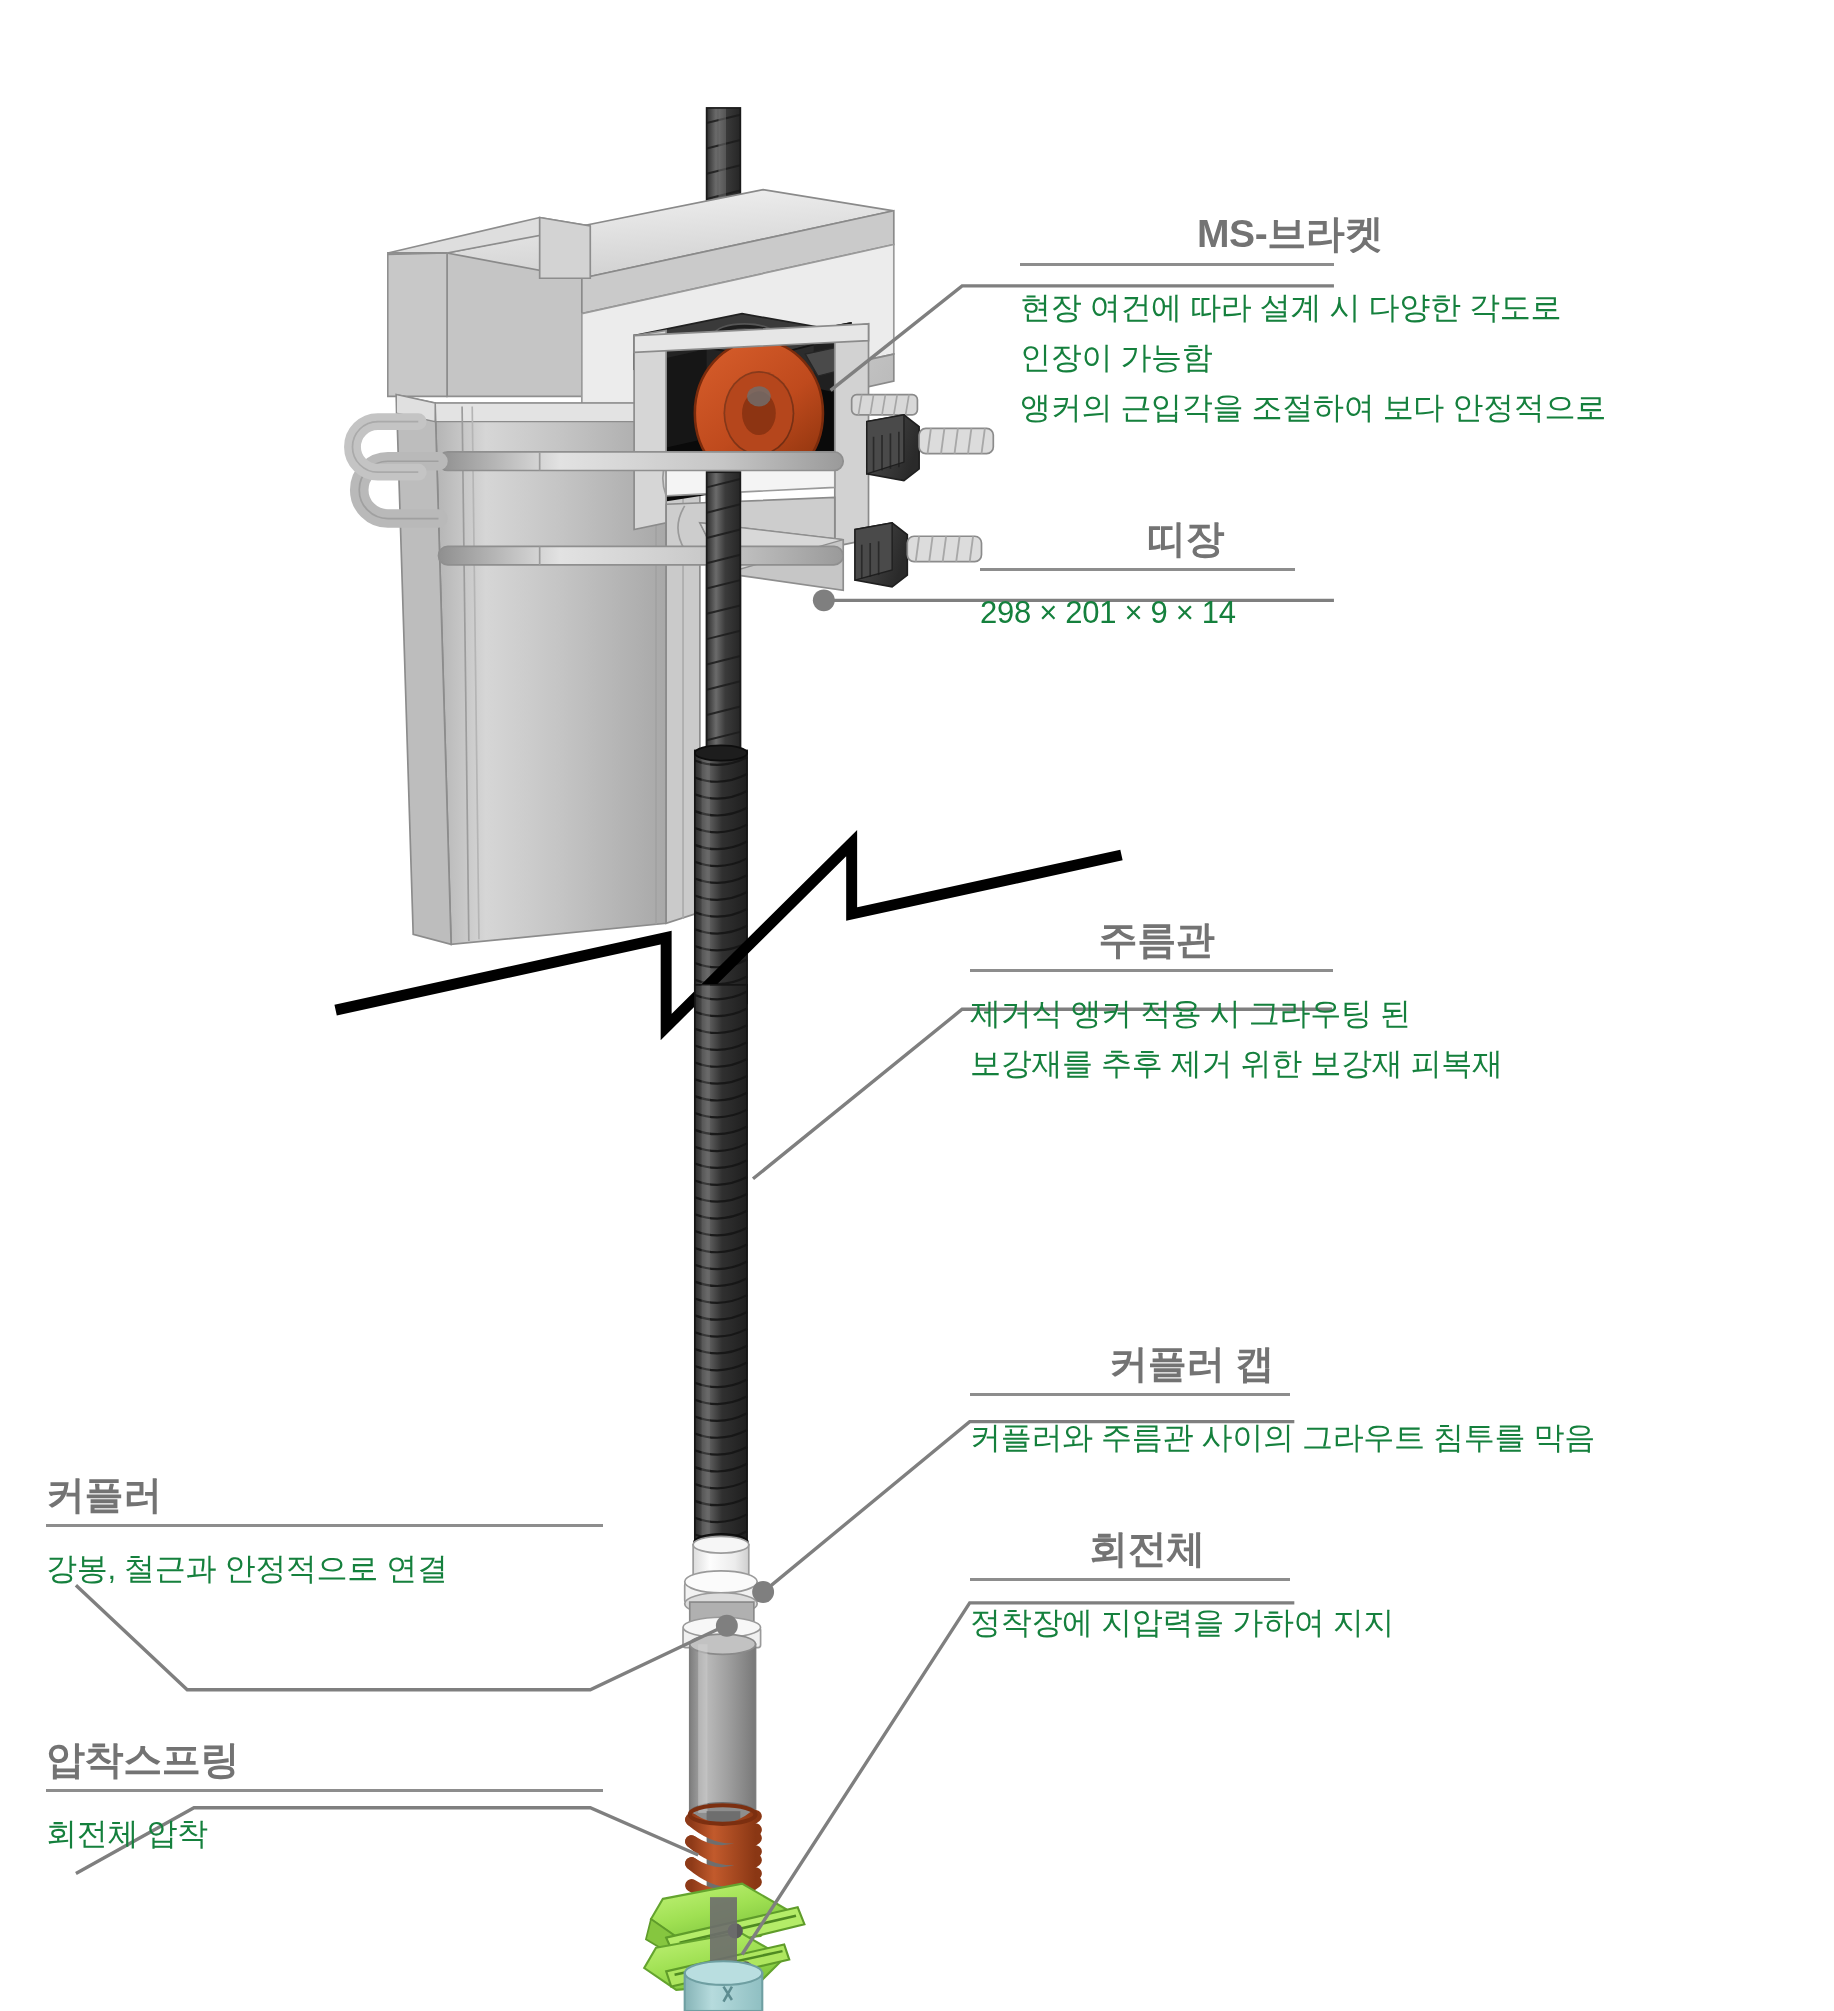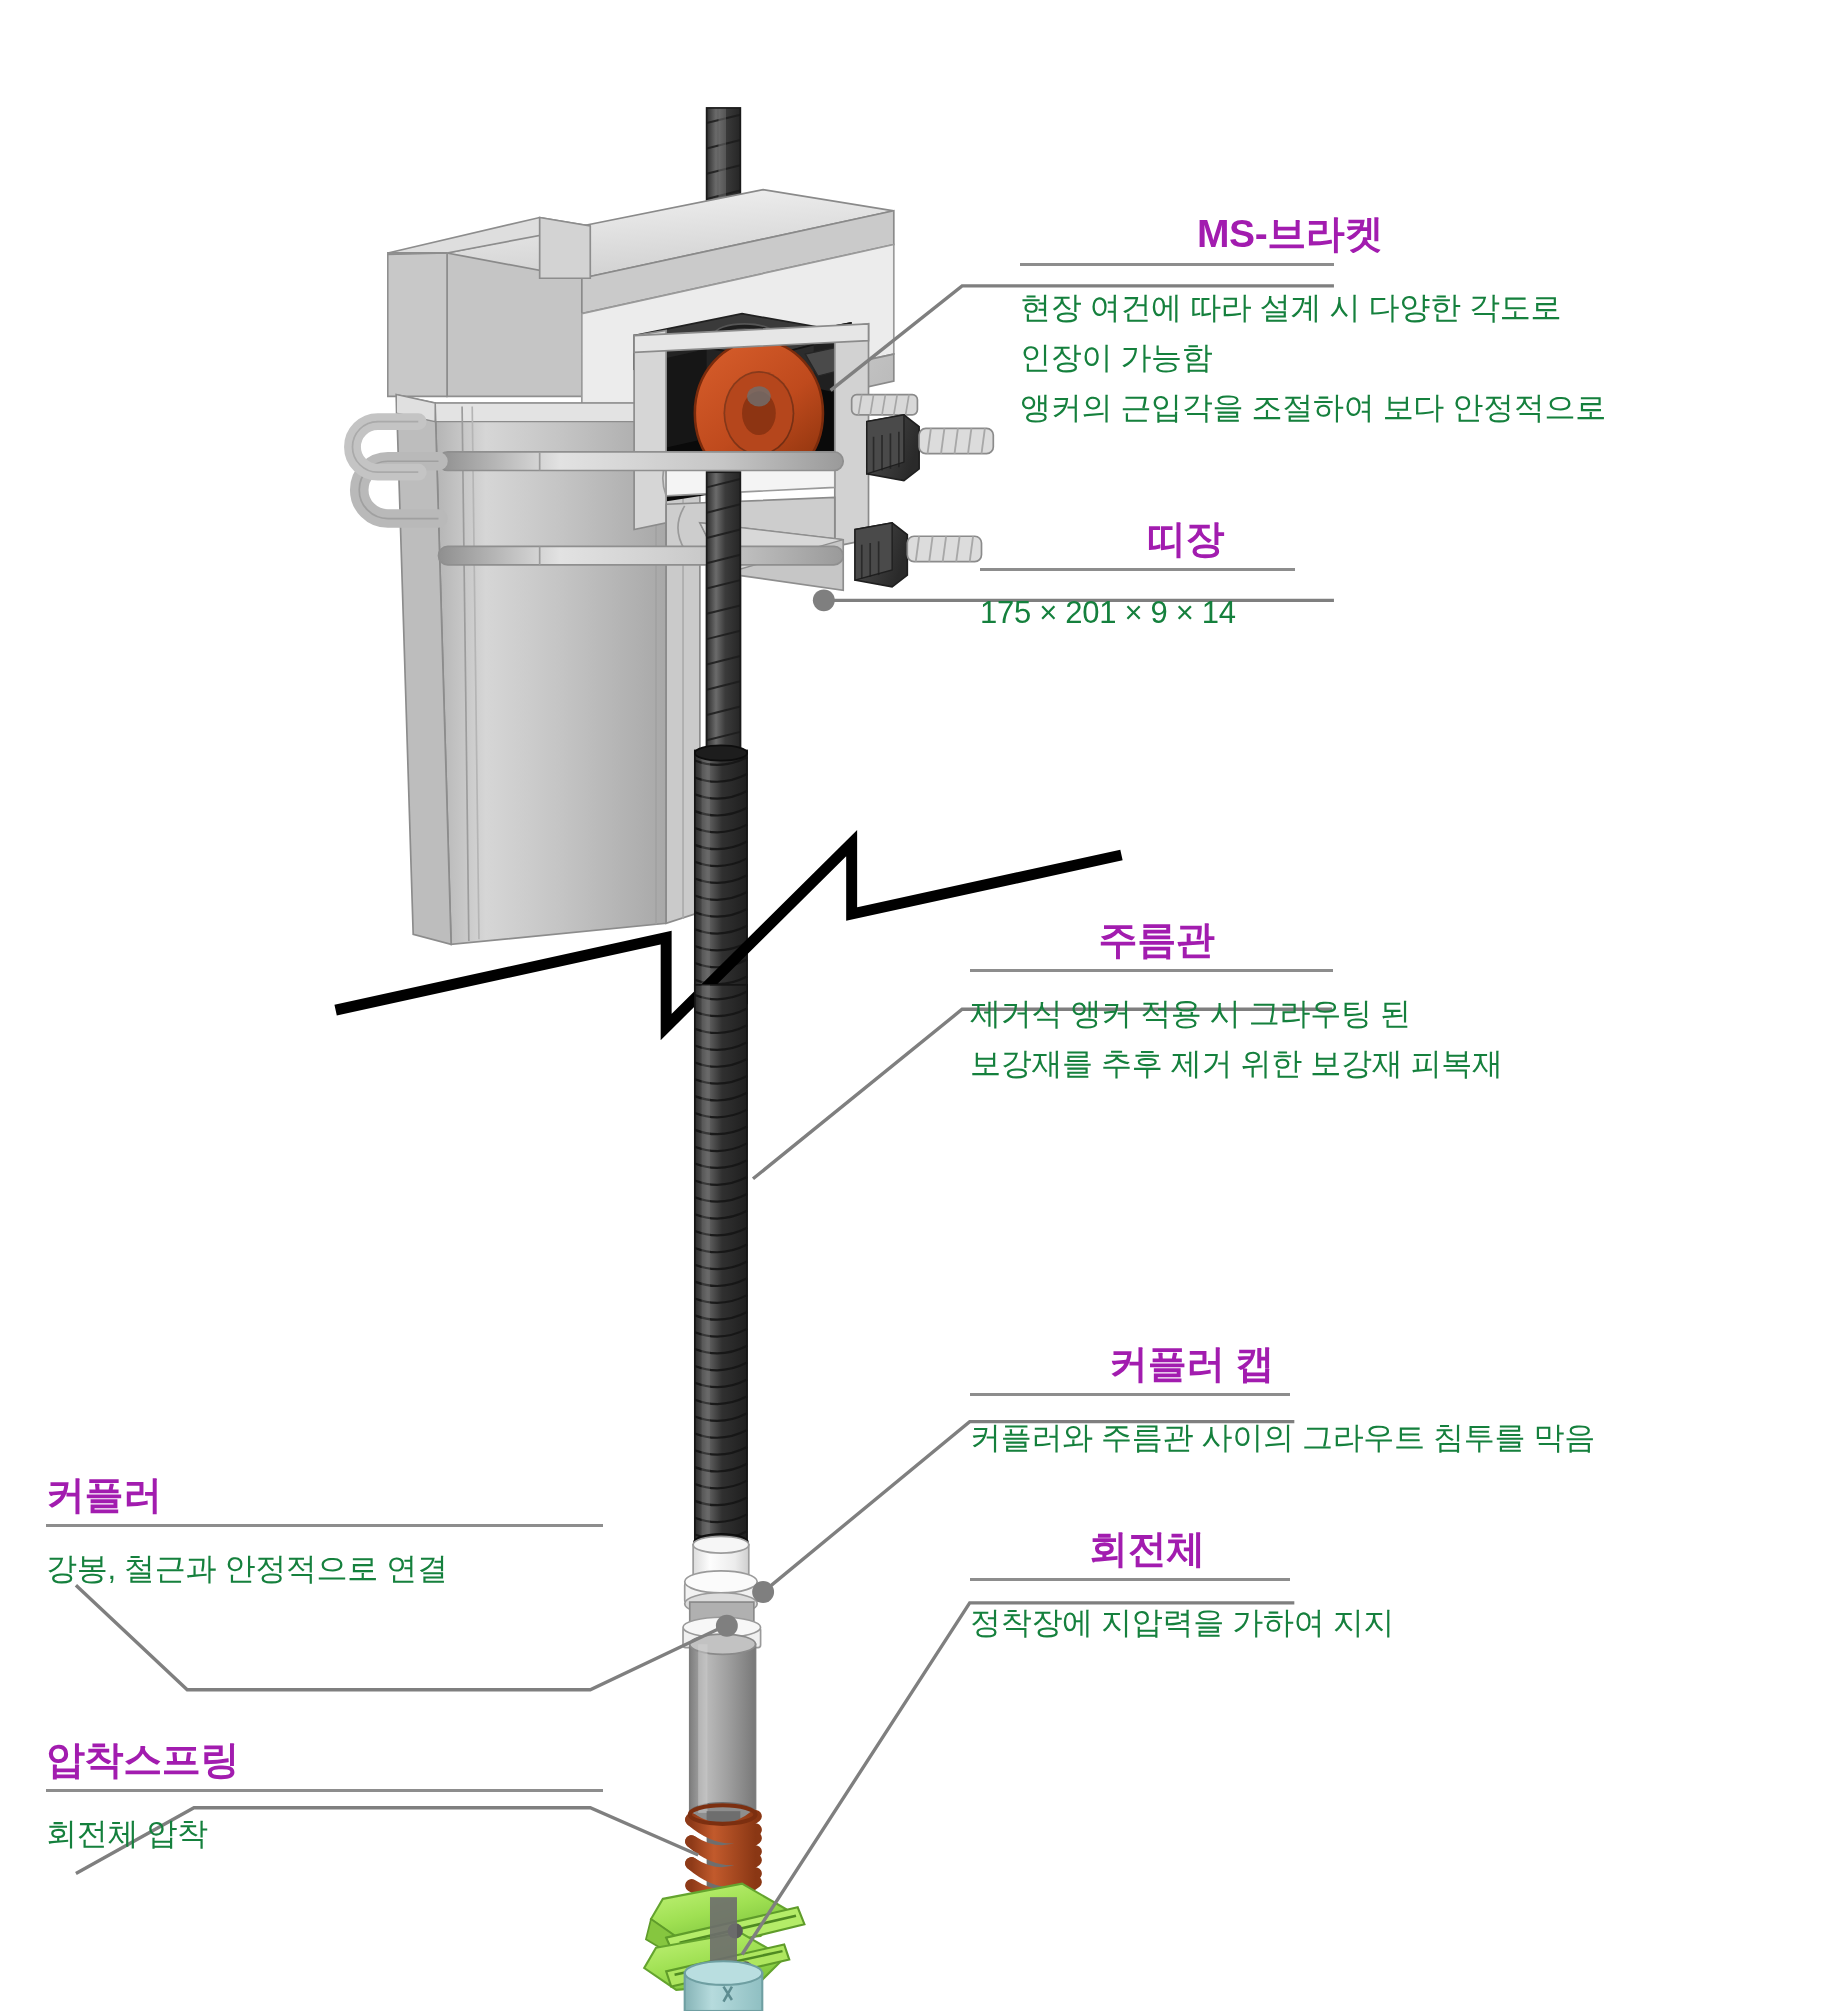--- a/index.html
+++ b/index.html
@@ -21,21 +21,21 @@
     left: 0; top: 0;
     width: 1834px;
     height: 2011px;
   }
 
   
   .callout { position: absolute; }
   .callout .ttl {
     font-size: 39px;
     font-weight: 700;
-    color: #a21caf;
+    color: #737373;
     letter-spacing: -0.4px;
     line-height: 1.1;
     white-space: nowrap;
   }
   .callout .rule {
     height: 2.5px;
     background: #8d8d8d;
     margin-top: 7.6px;
     margin-bottom: 17px;
   }
@@ -495,21 +495,21 @@
     <div class="ttl">MS-브라켓</div>
     <div class="rule"></div>
     <div class="body">현장 여건에 따라 설계 시 다양한 각도로</div>
     <div class="body">인장이 가능함</div>
     <div class="body">앵커의 근입각을 조절하여 보다 안정적으로</div>
   </div>
 
   <div class="callout c-wale">
     <div class="ttl">띠장</div>
     <div class="rule"></div>
-    <div class="body">175 × 201 × 9 × 14</div>
+    <div class="body">298 × 201 × 9 × 14</div>
   </div>
 
   <div class="callout c-duct">
     <div class="ttl">주름관</div>
     <div class="rule"></div>
     <div class="body">제거식 앵커 적용 시 그라우팅 된</div>
     <div class="body">보강재를 추후 제거 위한 보강재 피복재</div>
   </div>
 
   <div class="callout c-cap">

